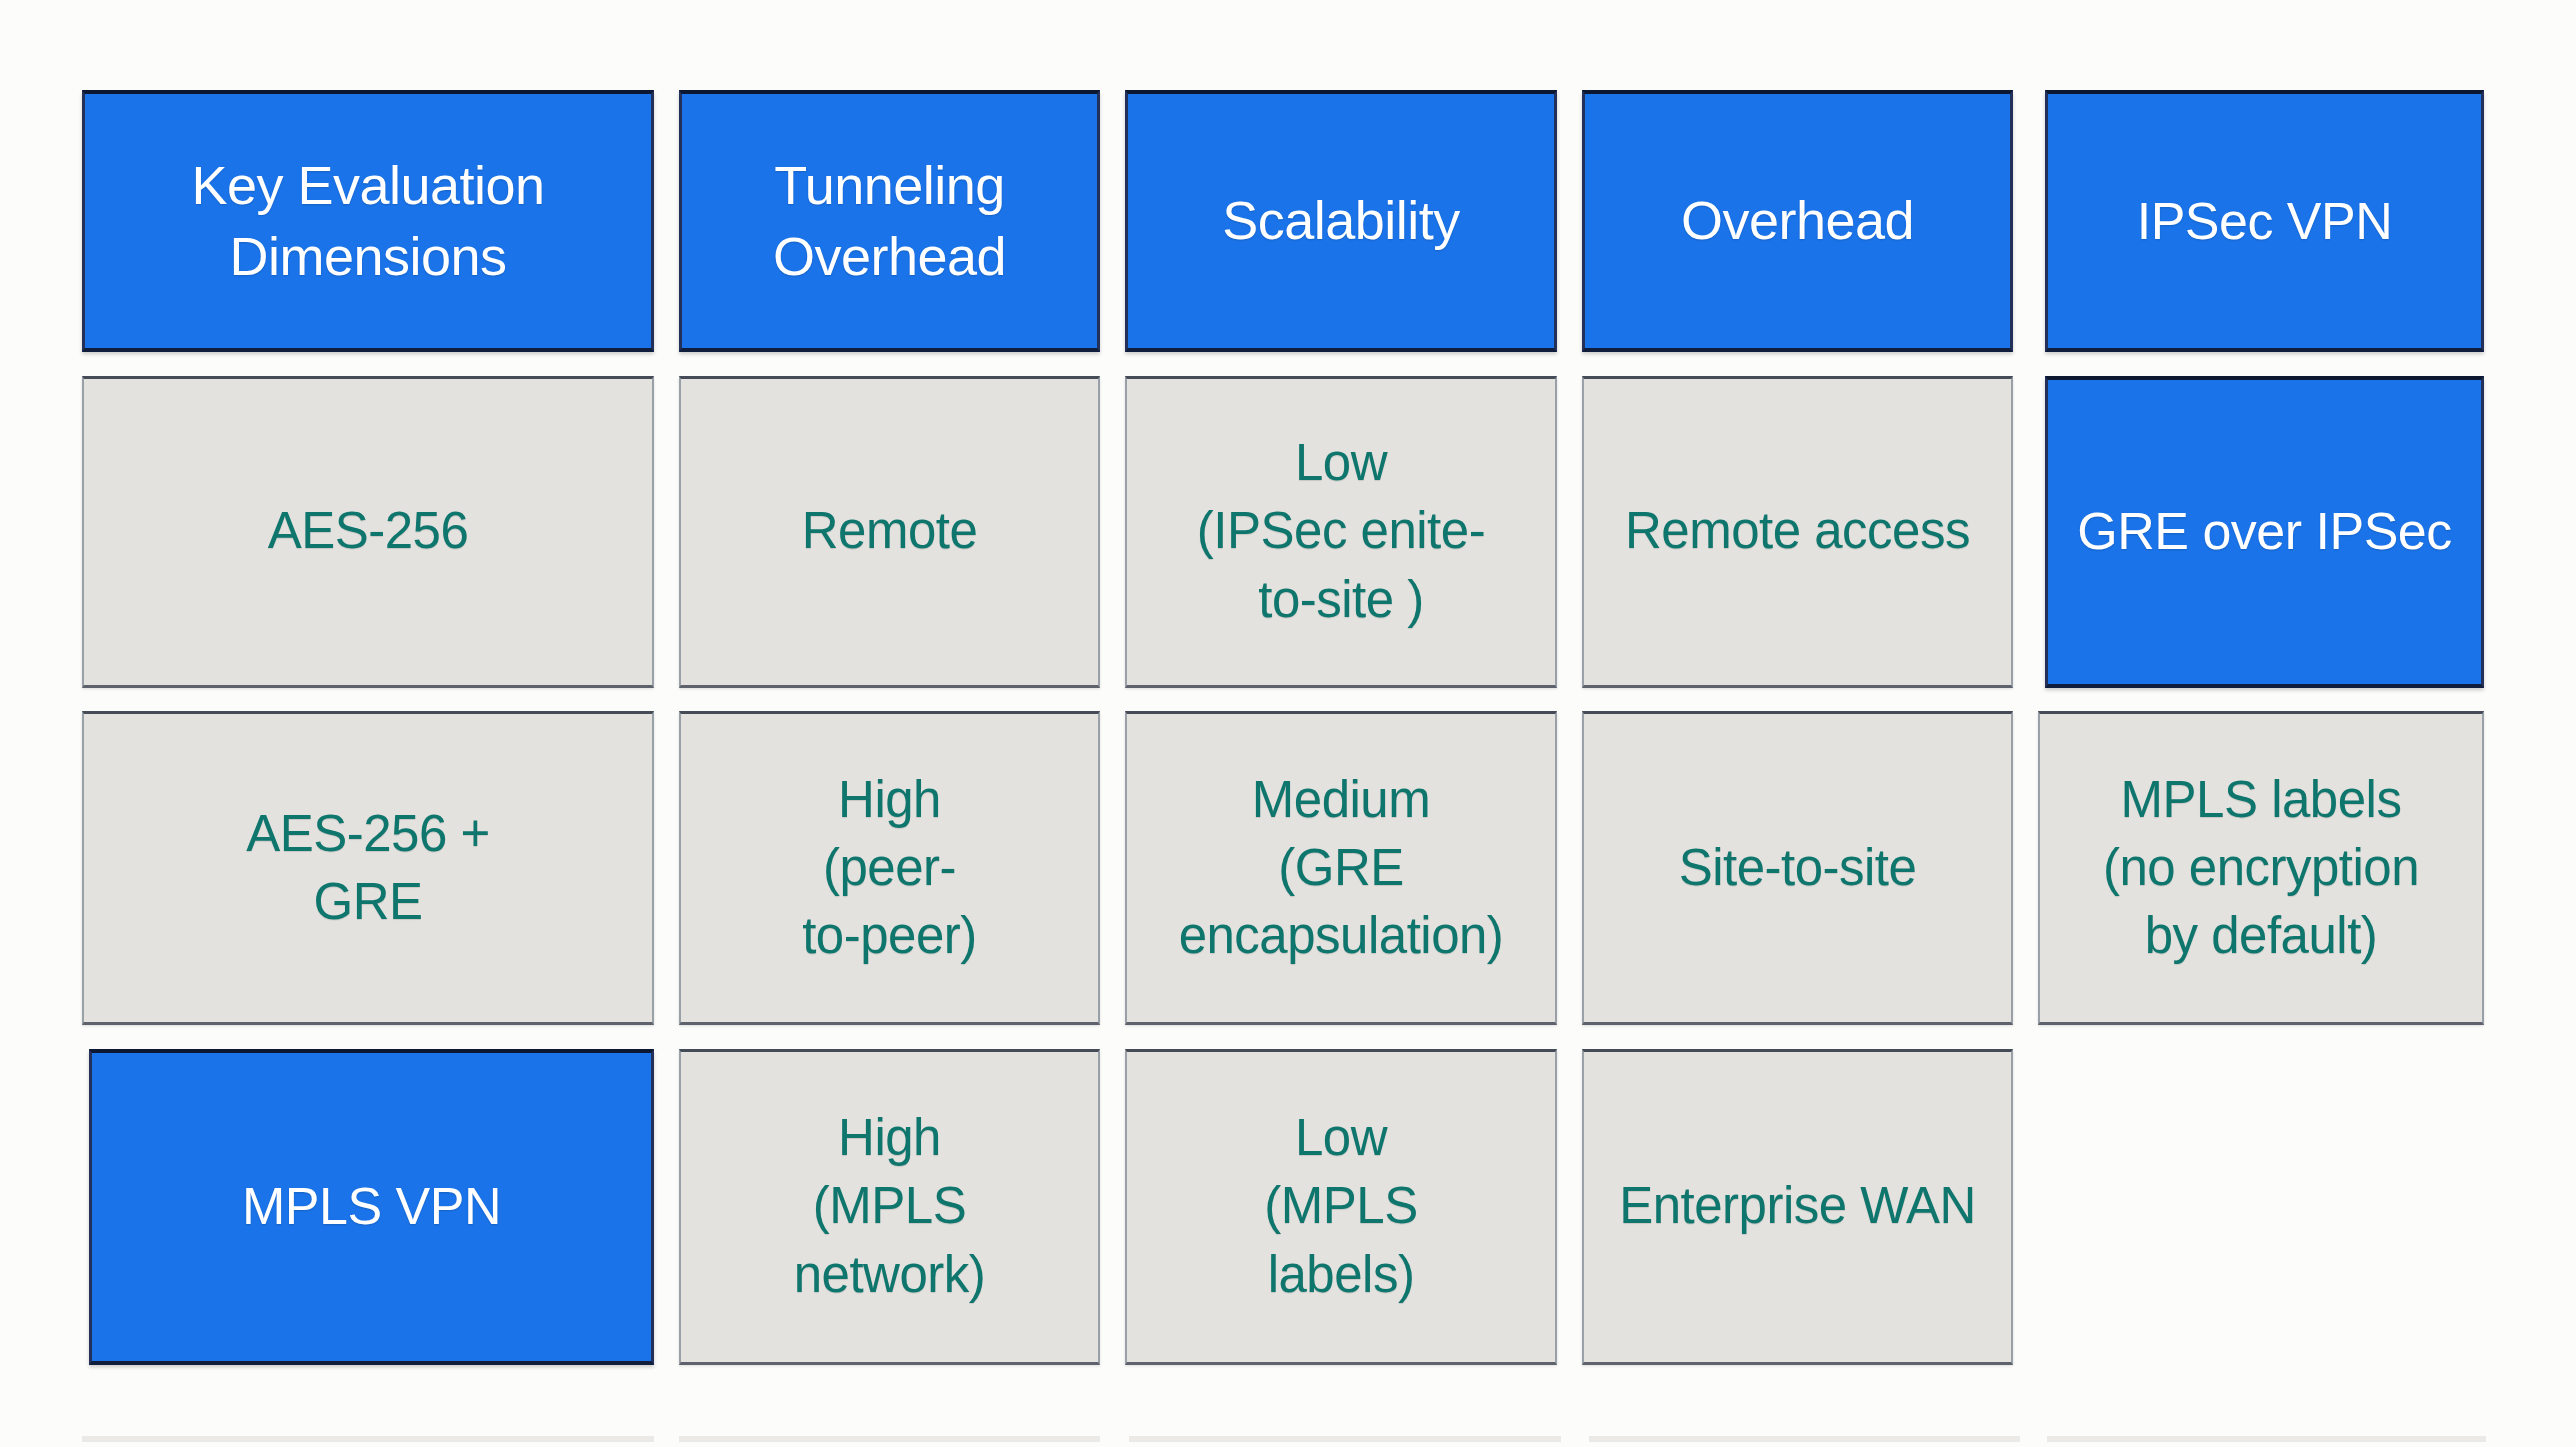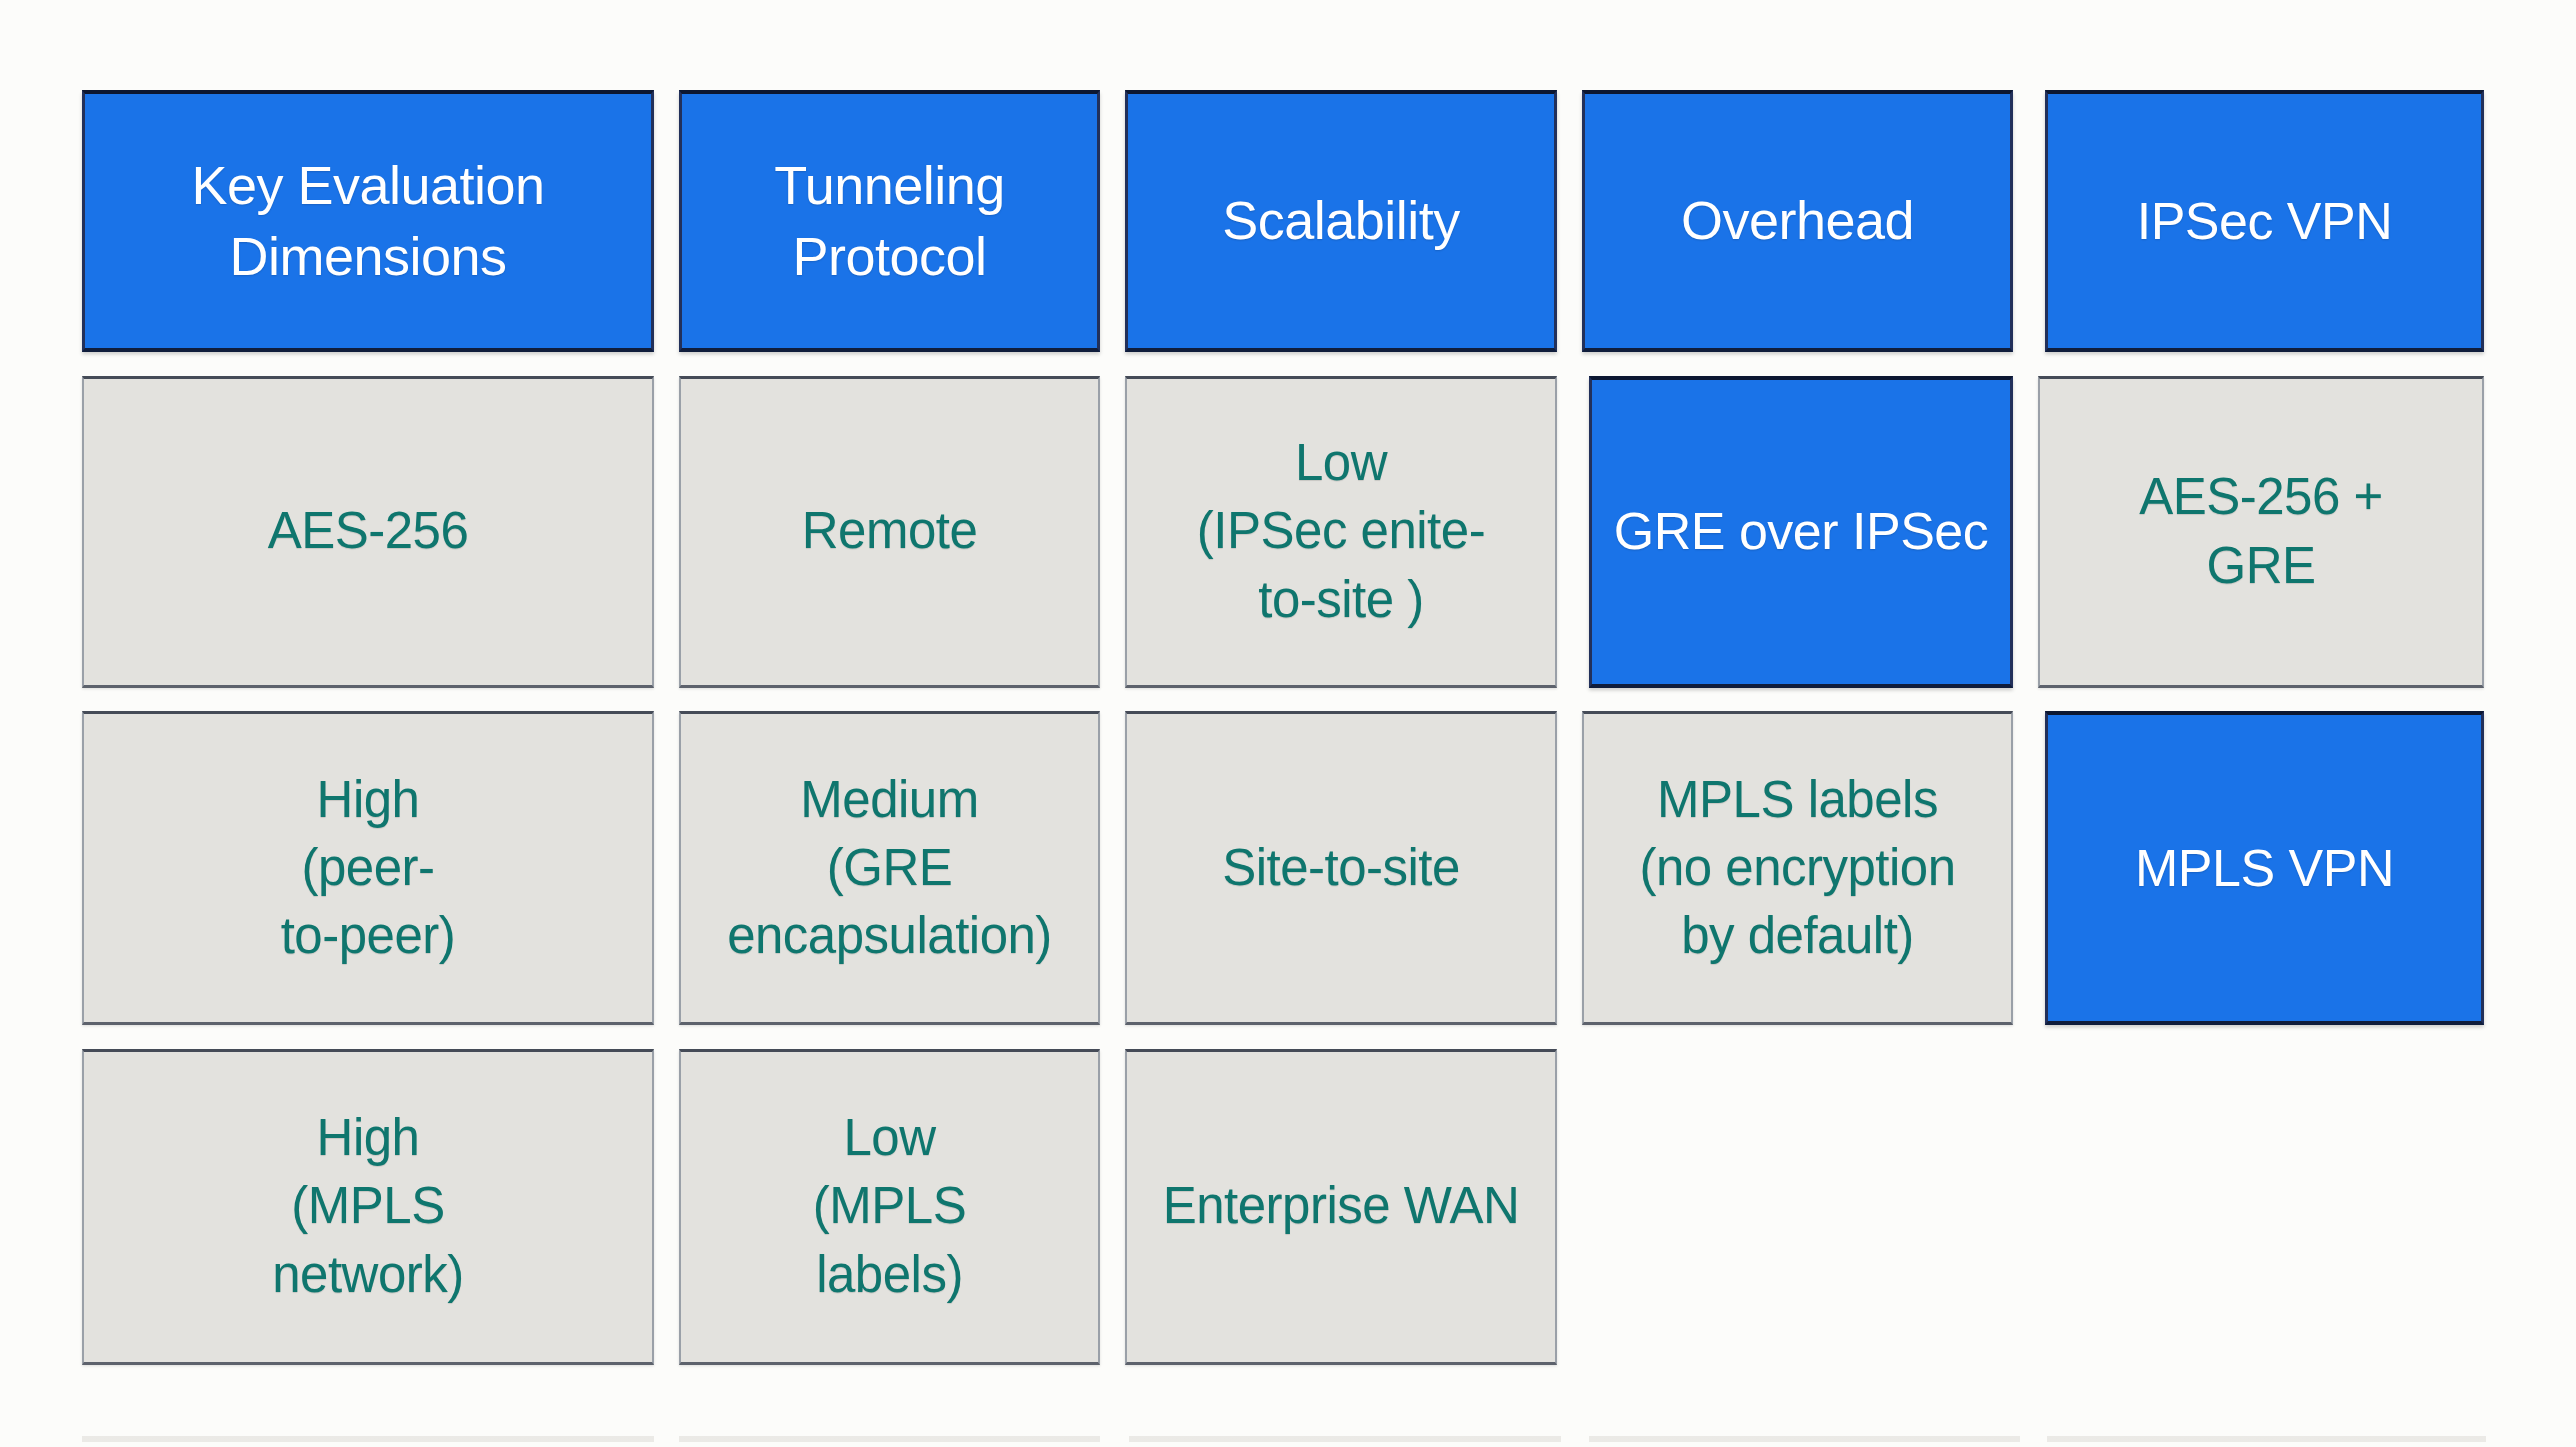--- a/index.html
+++ b/index.html
@@ -86,30 +86,31 @@
 </head>
 <body>
 
 <div class="canvas">
 
   <div class="vpn-table">
 
     <div class="cell blue">Key Evaluation
 Dimensions</div>
     <div class="cell blue">Tunneling
-Protocol</div>
+Overhead</div>
     <div class="cell blue">Scalability</div>
     <div class="cell blue">Overhead</div>
 
     <div class="cell blue row-label">IPSec VPN</div>
     <div class="cell gray">AES-256</div>
     <div class="cell gray">Remote</div>
     <div class="cell gray">Low
 (IPSec enite-
 to-site )</div>
+    <div class="cell gray">Remote access</div>
 
     <div class="cell blue row-label">GRE over IPSec</div>
     <div class="cell gray">AES-256 +
 GRE</div>
     <div class="cell gray">High
 (peer-
 to-peer)</div>
     <div class="cell gray">Medium
 (GRE
 encapsulation)</div>

